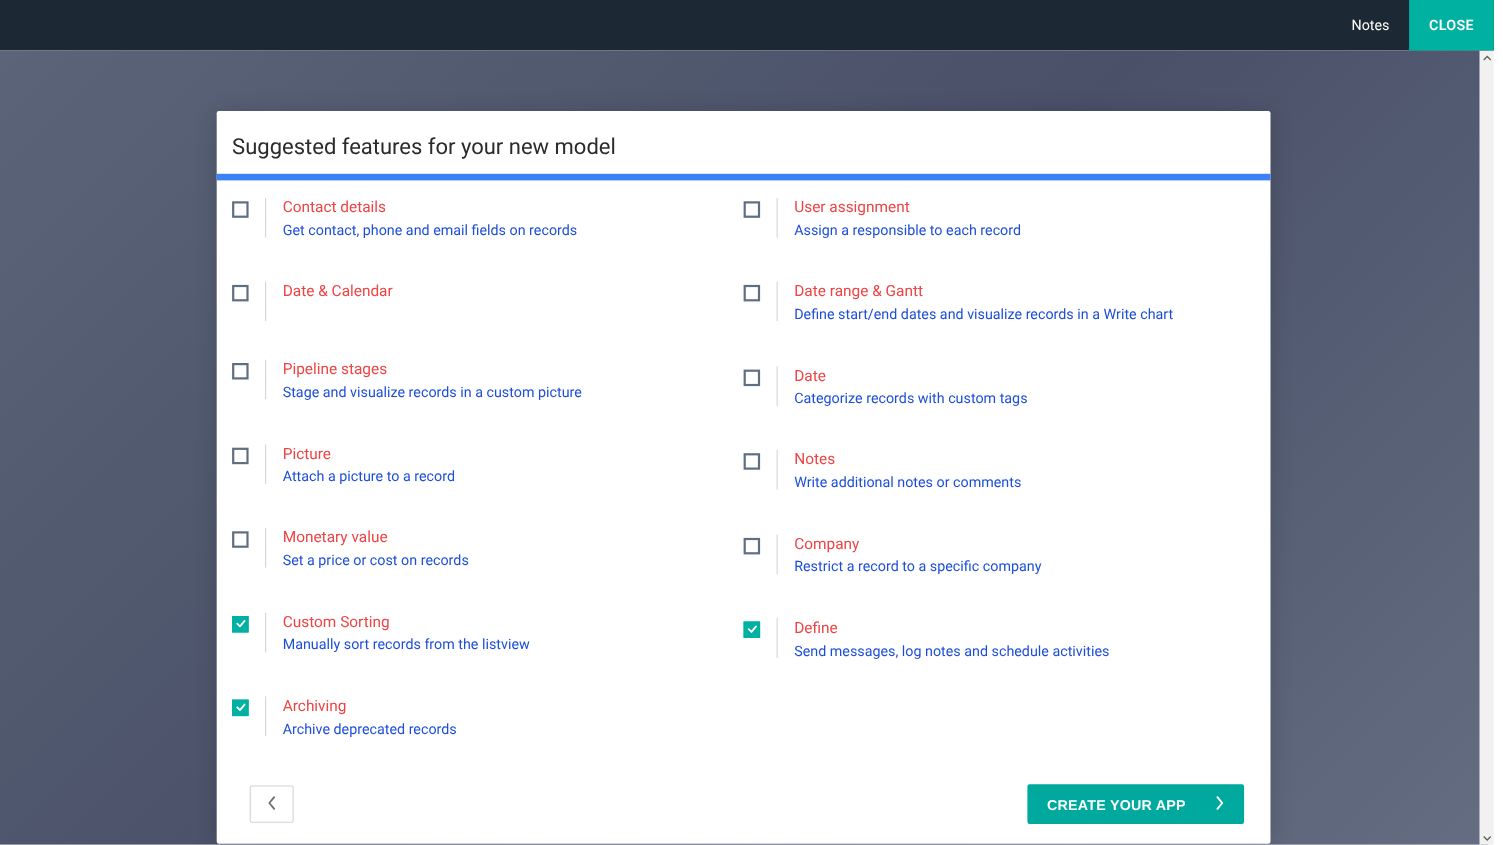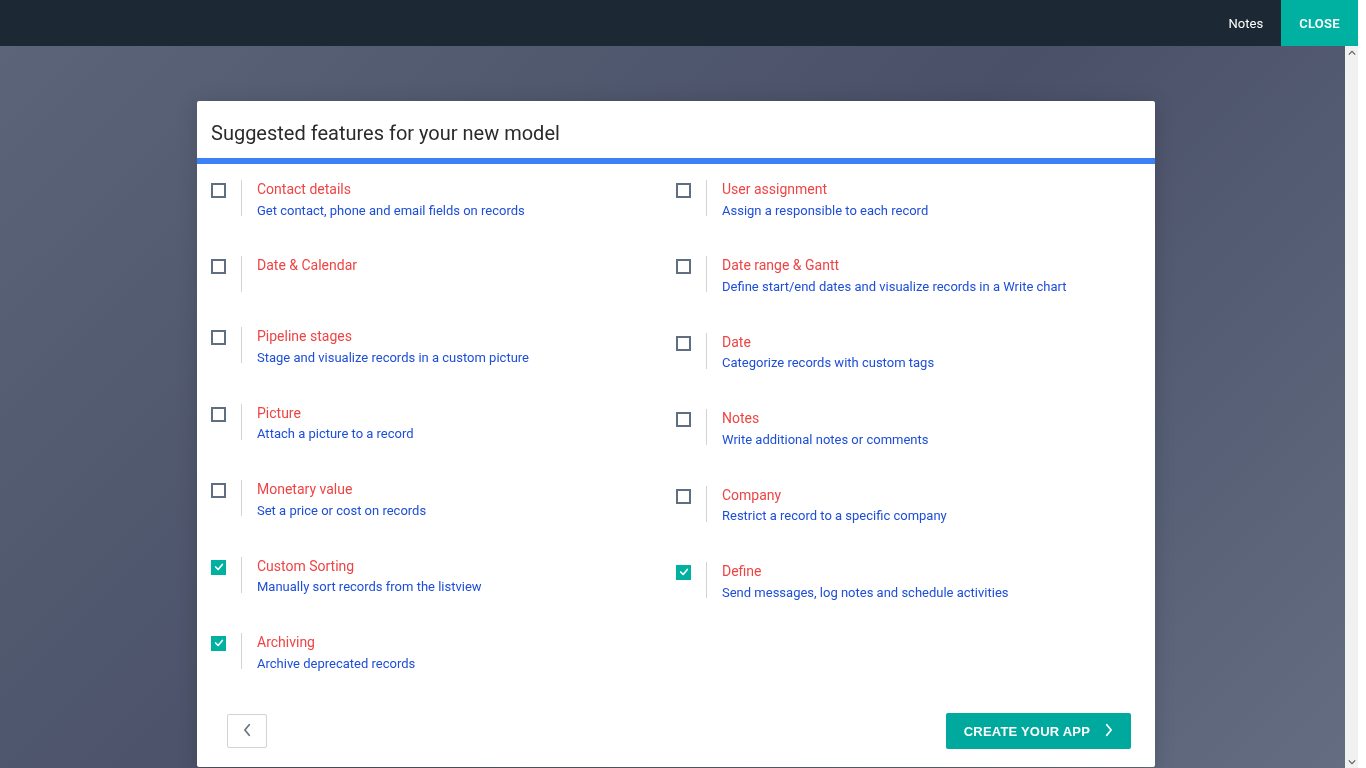--- a/index.html
+++ b/index.html
@@ -155,21 +155,21 @@
   background: #00a99d;
   color: #fff;
   border: none;
   height: 36px;
   padding: 0 18px;
   font-size: 13px;
   font-weight: 600;
   letter-spacing: 0.2px;
   display: flex;
   align-items: center;
-  gap: 14px;
+  gap: 26px;
   cursor: pointer;
   border-radius: 2px;
 }
 .create-btn svg { width: 9px; height: 14px; }
 </style>
 </head>
 <body>
 
 <div class="page">
   <div class="topbar">

